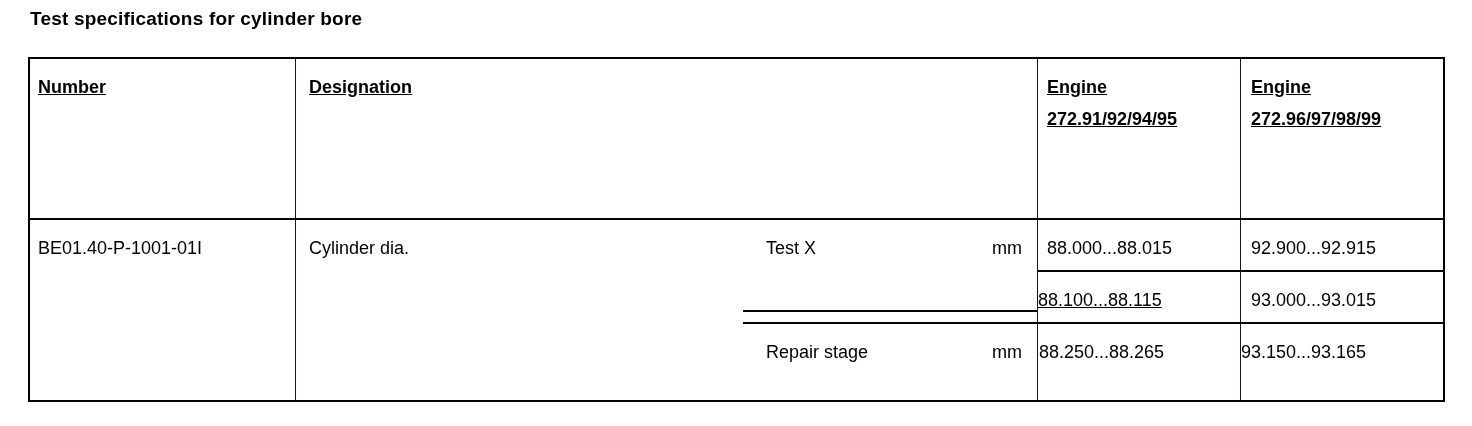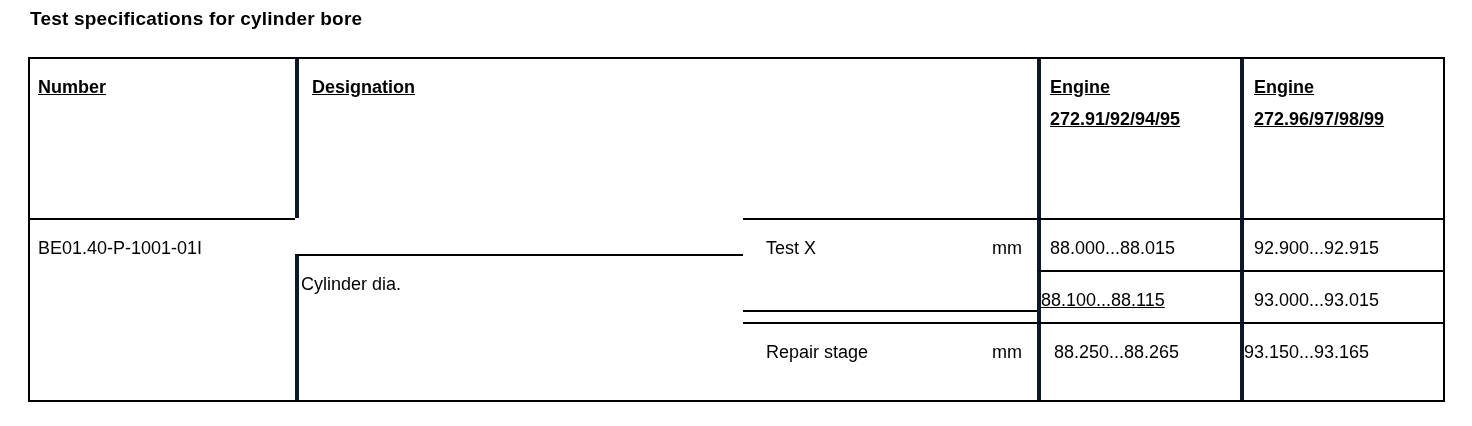--- a/index.html
+++ b/index.html
@@ -34,58 +34,58 @@
     border: 2px solid #000000;
     background: #ffffff;
   }
   .cell {
     box-sizing: border-box;
     font-size: 18px;
     line-height: 22px;
     overflow: hidden;
     white-space: nowrap;
   }
-  .bl { border-left: 4px solid #0f172a; }
+  .bl { border-left: 1px solid #0f172a; }
   .bt { border-top: 2px solid #000000; }
 
   
   .hcell {
     font-weight: bold;
     padding-top: 12px;
     line-height: 32px;
     text-decoration: underline;
   }
   .h-number      { grid-area: 1 / 1 / 2 / 2; padding-left: 8px; }
   .h-designation { grid-area: 1 / 2 / 2 / 4; padding-left: 13px; }
   .h-engine1     { grid-area: 1 / 4 / 2 / 5; padding-left: 9px; }
   .h-engine2     { grid-area: 1 / 5 / 2 / 6; padding-left: 10px; }
 
   
   .bcell { padding-top: 17px; }
   .b-number      { grid-area: 2 / 1 / 5 / 2; padding-left: 8px; }
-  .b-designation { grid-area: 2 / 2 / 5 / 3; padding-left: 2px; margin-top: 36px; }
+  .b-designation { grid-area: 2 / 2 / 5 / 3; padding-left: 13px; }
 
   
   .stage-cell {
     display: flex;
     justify-content: space-between;
     align-items: flex-start;
     padding-left: 23px;
     padding-right: 15px;
   }
   .s-r1 { grid-area: 2 / 3 / 3 / 4; }
   .s-r2 { grid-area: 3 / 3 / 4 / 4; margin-top: 40px; }
   .s-r3 { grid-area: 4 / 3 / 5 / 4; }
 
   
   .v-r1c1 { grid-area: 2 / 4 / 3 / 5; padding-left: 9px; }
   .v-r1c2 { grid-area: 2 / 5 / 3 / 6; padding-left: 10px; }
   .v-r2c1 { grid-area: 3 / 4 / 4 / 5; padding-left: 0; text-decoration: underline; }
   .v-r2c2 { grid-area: 3 / 5 / 4 / 6; padding-left: 10px; }
-  .v-r3c1 { grid-area: 4 / 4 / 5 / 5; padding-left: 13px; }
+  .v-r3c1 { grid-area: 4 / 4 / 5 / 5; padding-left: 1px; }
   .v-r3c2 { grid-area: 4 / 5 / 5 / 6; }
 
   .stage-label-group { display: inline-flex; align-items: baseline; }
   .stage-symbol {
     font-family: "DejaVu Sans", sans-serif;
     font-size: 21px;
     margin-left: 8px;
     line-height: 22px;
   }
 </style>

